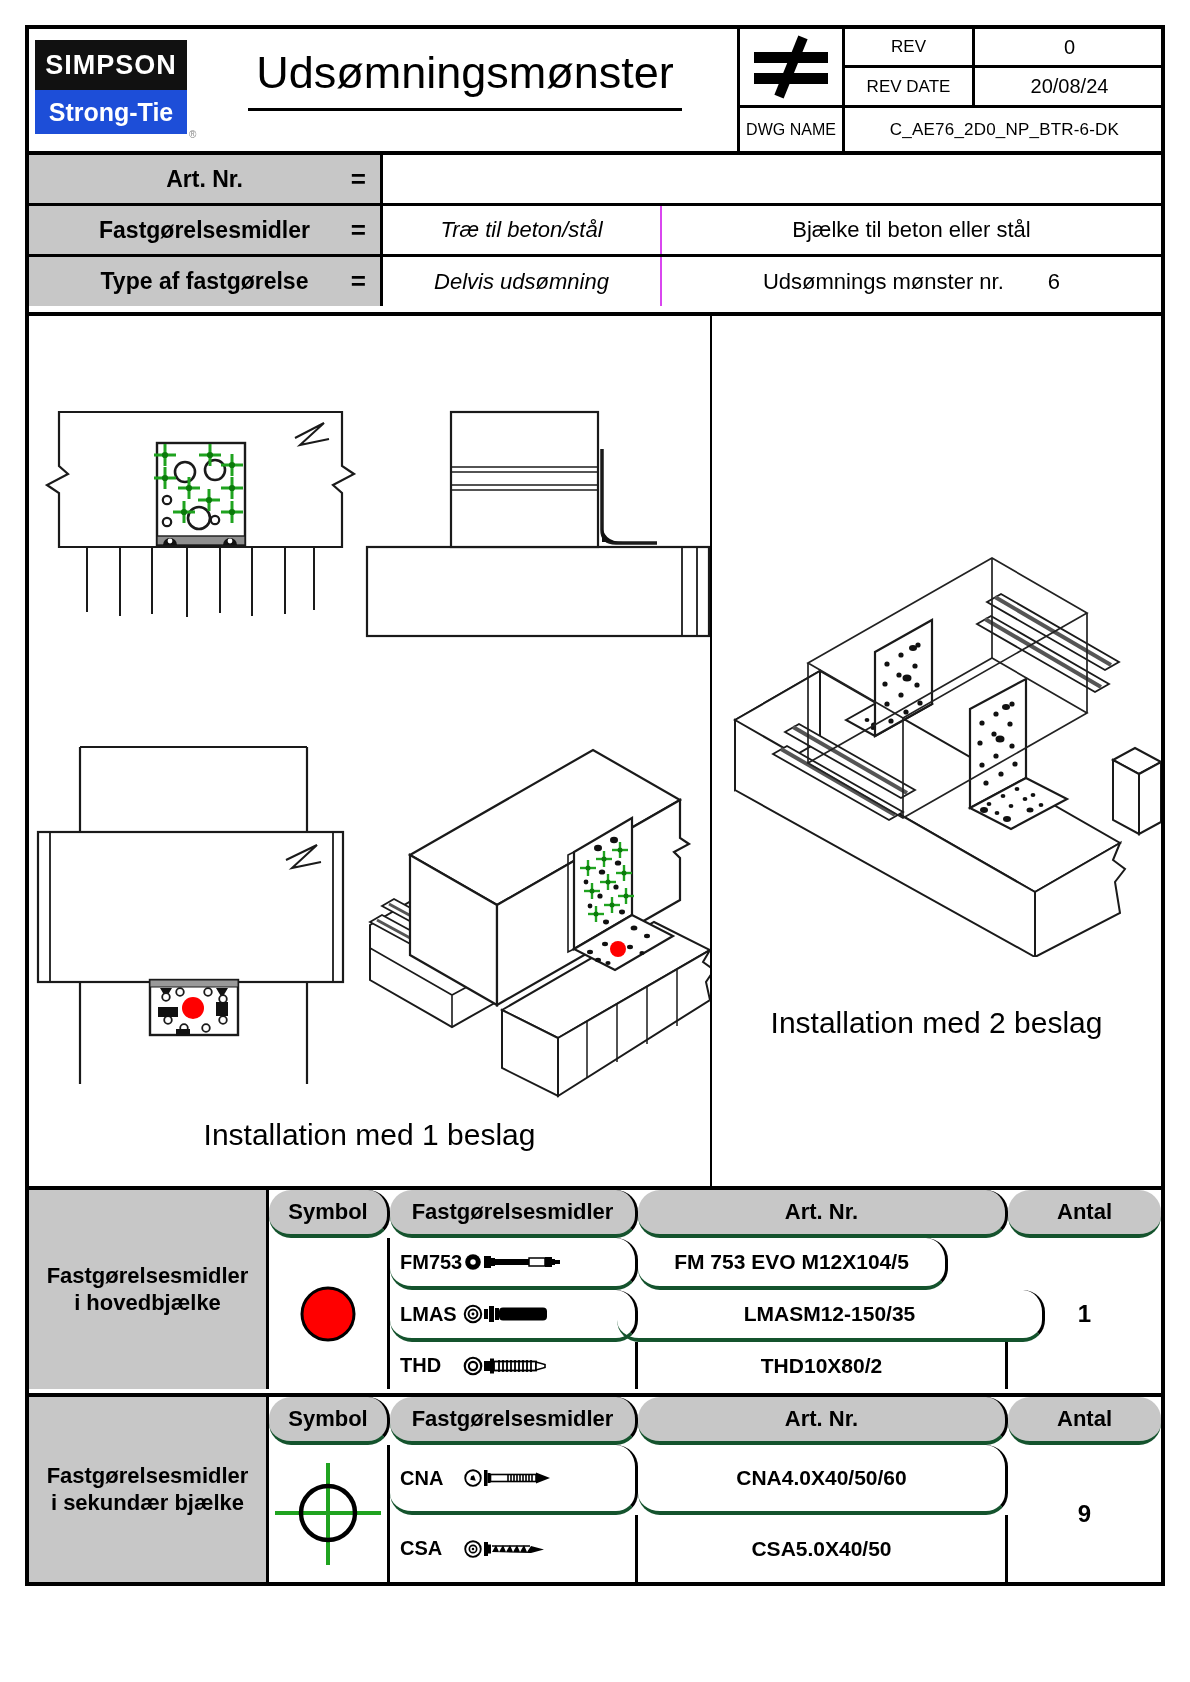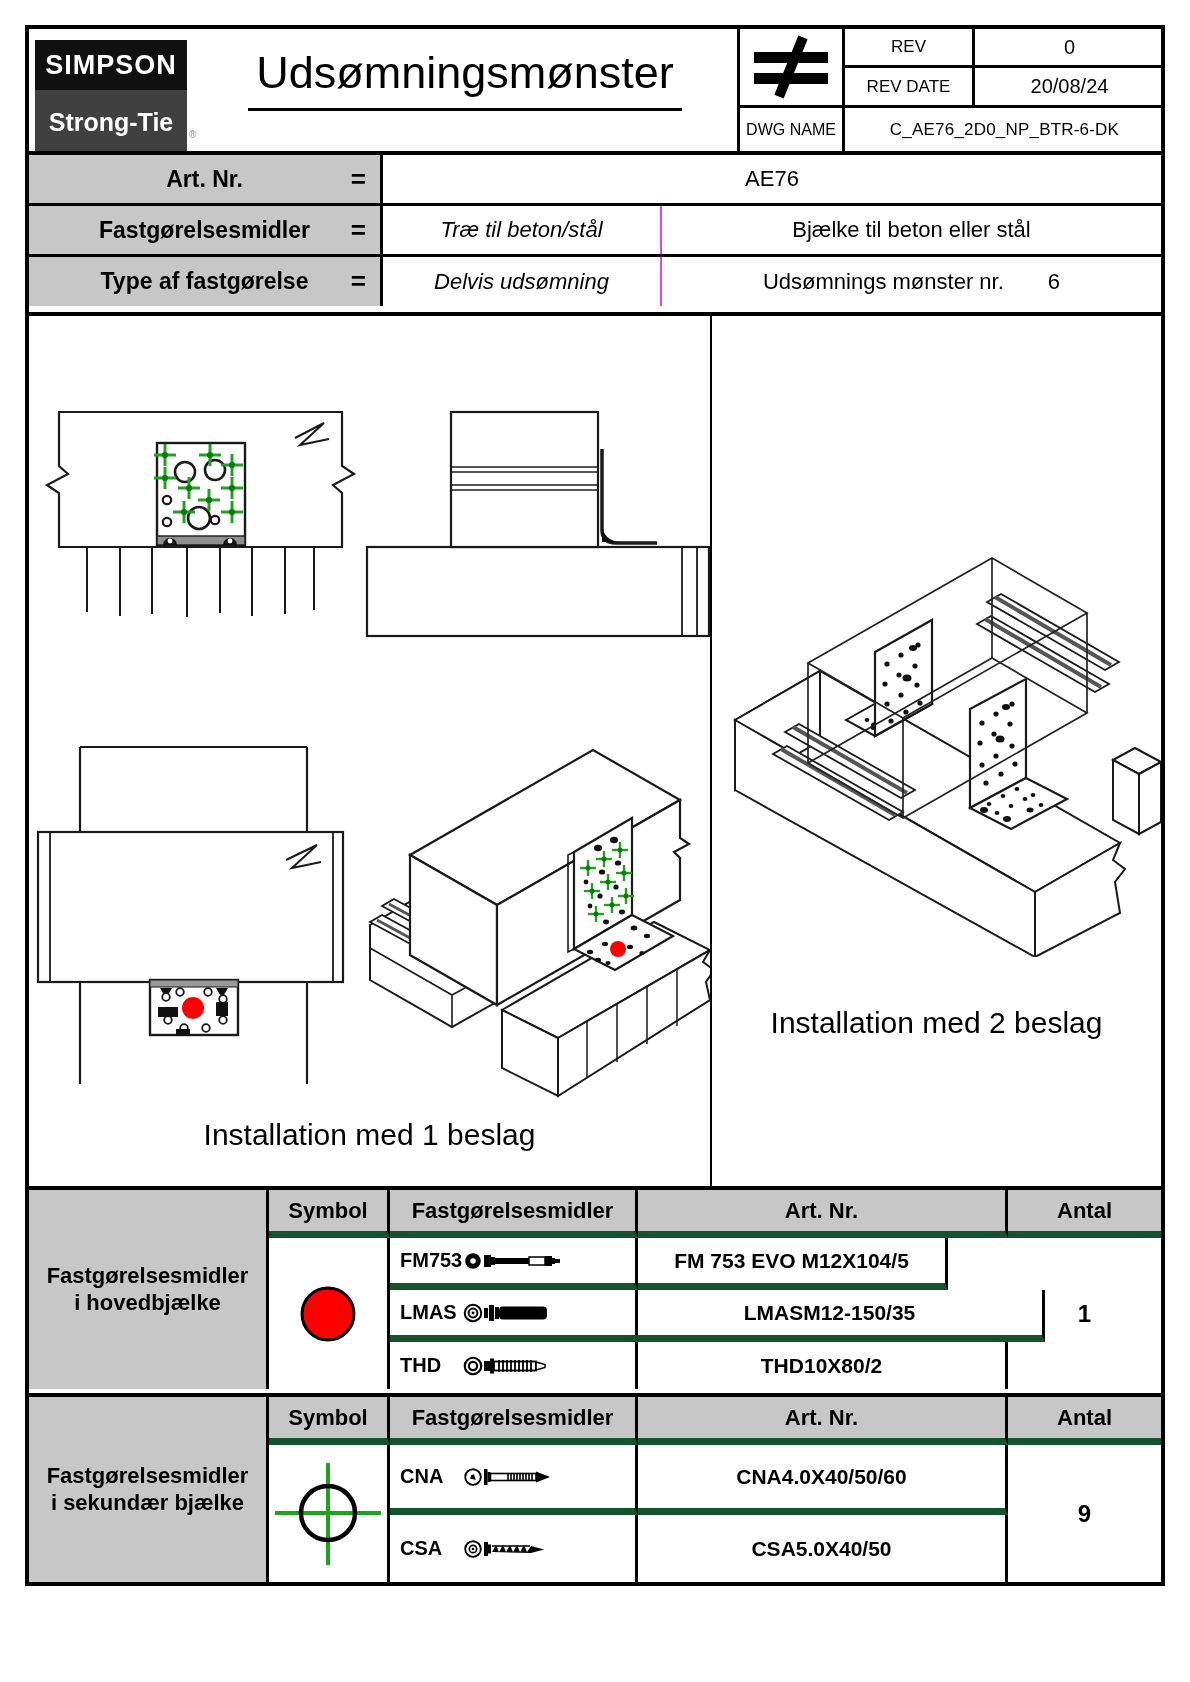--- a/index.html
+++ b/index.html
@@ -10,21 +10,21 @@
   }
   .sheet { position:absolute; left:25px; top:25px; width:1140px; height:1561px; border:4px solid #000; background:#fff; }
   .abs { position:absolute; }
   .flexc { display:flex; align-items:center; justify-content:center; }
   .gray { background:#C7C7C7; }
 
   
   .hdr-band { position:absolute; left:0; top:0; width:1132px; height:122px; }
   .logo-black { position:absolute; left:6px; top:11px; width:152px; height:50px; background:#111; color:#fff;
     font-weight:bold; font-size:27px; letter-spacing:1px; }
-  .logo-orange { position:absolute; left:6px; top:61px; width:152px; height:64px; background:#404040; color:#fff;
+  .logo-orange { position:absolute; left:6px; top:61px; width:152px; height:44px; background:#1d4ed8; color:#fff;
     font-weight:bold; font-size:25px; }
   .reg-mark { position:absolute; left:160px; top:100px; font-size:10px; color:#888; }
   .title-wrap { position:absolute; left:170px; top:18px; width:532px; text-align:center; }
   .title-wrap span { display:inline-block; font-size:45px; border-bottom:3px solid #000; padding:0 8px 9px; }
   .rblock { position:absolute; left:708px; top:0; width:416px; height:122px; border-left:3px solid #000; }
   .neq-cell { position:absolute; left:0; top:0; width:105px; height:79px; border-right:3px solid #000; border-bottom:3px solid #000; }
   .neq { position:relative; width:74px; height:54px; }
   .neq i { position:absolute; left:0; width:74px; height:11px; background:#000; }
   .neq .b1 { top:12px; } .neq .b2 { top:33px; }
   .neq .sl { position:absolute; left:32px; top:-5px; width:10px; height:64px; background:#000; transform:rotate(22deg); }
@@ -54,21 +54,21 @@
   .draw-band { position:absolute; left:0; top:283px; width:1132px; height:874px; border-top:4px solid #000; }
   .vdiv { position:absolute; left:681px; top:0; width:2px; height:870px; background:#000; }
   .caption { position:absolute; font-size:30px; text-align:center; }
 
   
   .tband { position:absolute; left:0; width:1132px; border-top:4px solid #000; }
   .t1 { top:1157px; height:203px; }
   .t2 { top:1364px; height:189px; }
   .cell { position:absolute; display:flex; align-items:center; justify-content:center; }
   .bR { border-right:3px solid #000; }
-  .bB { border-bottom:7px solid #14532d; }
+  .bB { border-bottom:4px solid #14532d;border-radius:22px; }
   .th { font-size:22px; font-weight:bold; }
   .group-lbl { flex-direction:column; font-size:22px; font-weight:bold; line-height:1.2; text-align:center; }
   .frow { justify-content:flex-start; padding-left:10px; }
   .fcode { font-size:20px; font-weight:bold; min-width:62px; }
   .artv { font-size:21px; font-weight:bold; }
   .qty { font-size:24px; font-weight:bold; }
 </style>
 </head>
 <body>
 
@@ -105,21 +105,20 @@
       <div class="dwg-val flexc">C_AE76_2D0_NP_BTR-6-DK</div>
     </div>
   </div>
 
   <div class="info-band">
     <div class="info-row ir1">
       <div class="info-lbl">
         <span>Art. Nr.</span>
         <span class="info-eq">=</span>
       </div>
-      <div class="info-val iv-flex flexc">AE76</div>
     </div>
     <div class="info-row ir2">
       <div class="info-lbl">
         <span>Fastgørelsesmidler</span>
         <span class="info-eq">=</span>
       </div>
       <div class="info-val iv-split-l flexc">Træ til beton/stål</div>
       <div class="info-val iv-flex flexc">Bjælke til beton eller stål</div>
     </div>
     <div class="info-row ir3">

